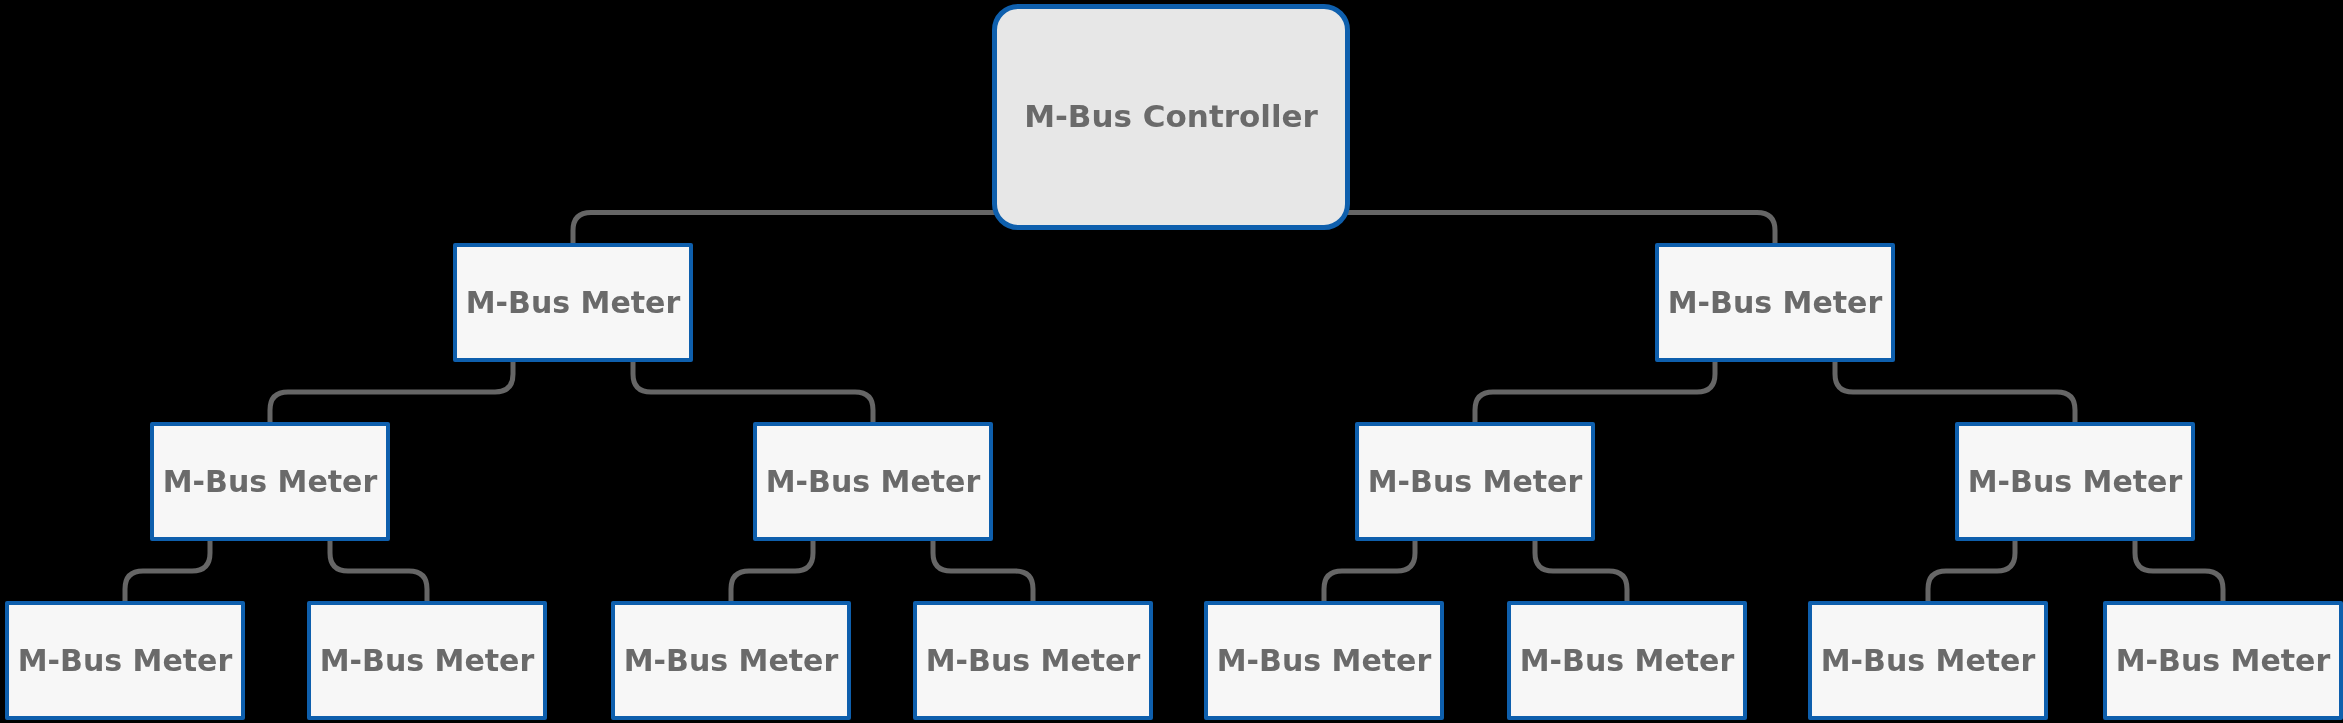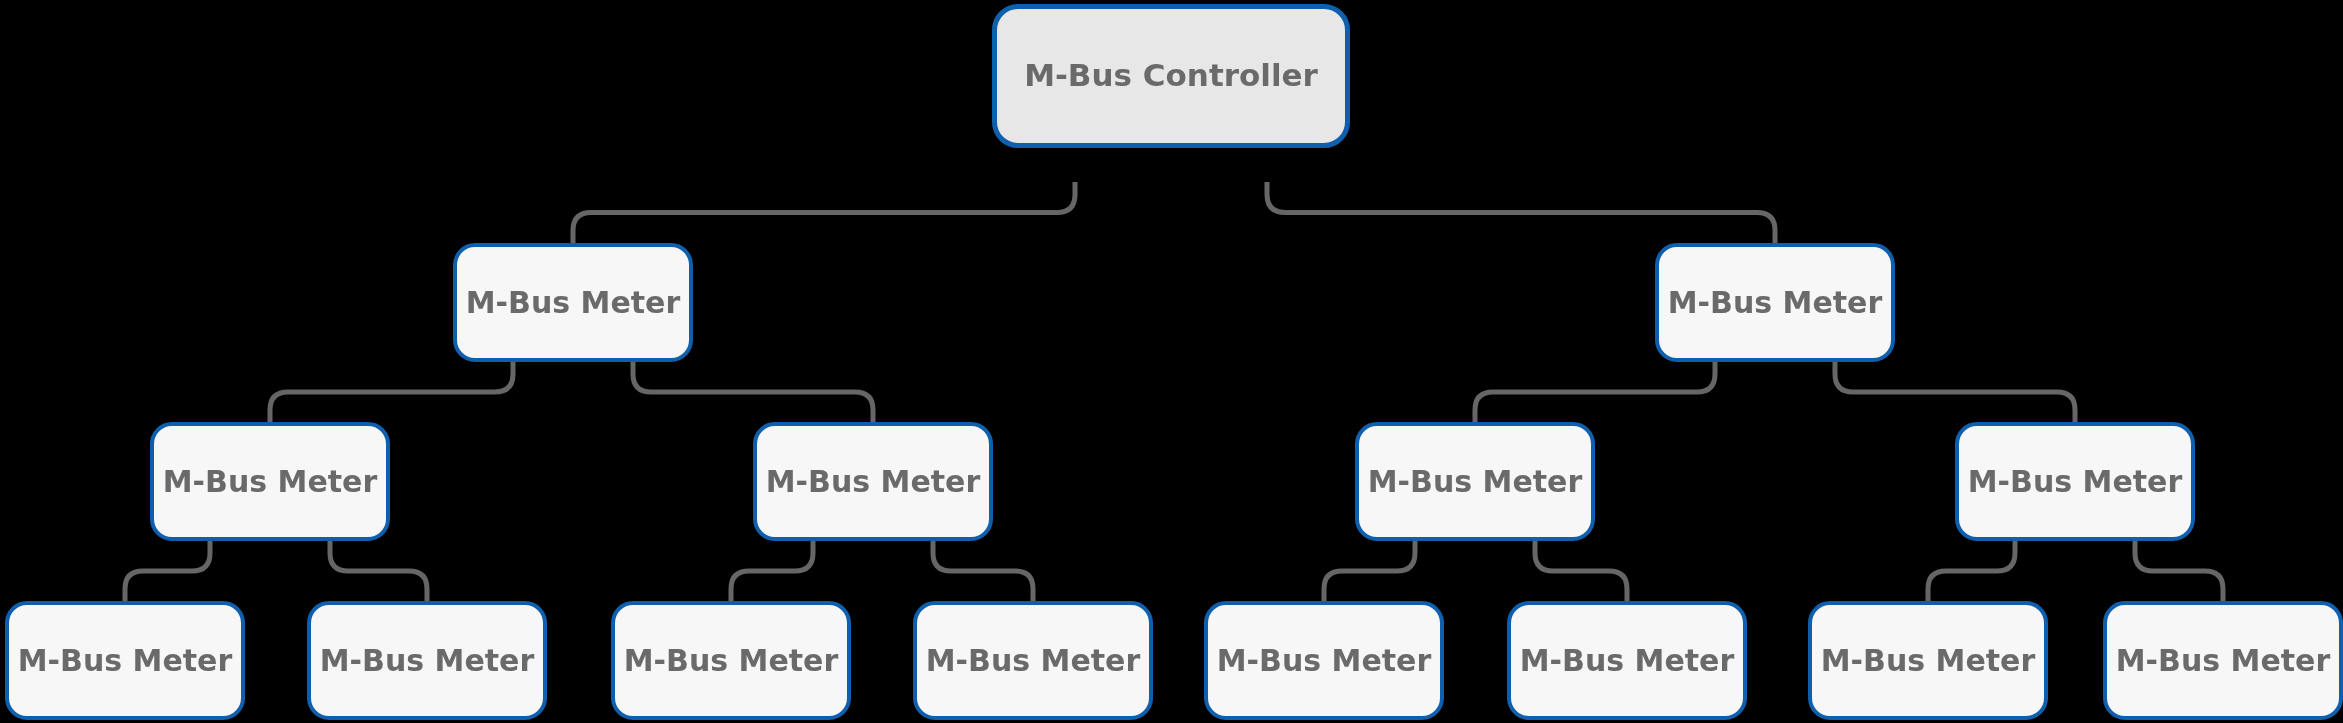--- a/index.html
+++ b/index.html
@@ -40,21 +40,21 @@
   }
   .node.controller {
     background: var(--controller-fill, #e7e7e7);
     border: 5px solid var(--border-color, #0e5fad);
     border-radius: 26px;
     font-size: 31px;
   }
   .node.meter {
     background: var(--meter-fill, #f7f7f7);
     border: 4px solid var(--border-color, #0e5fad);
-    border-radius: 22px;
+    border-radius: 2px;
     font-size: 30px;
   }
   .node .node-label {
     color: var(--text-color, #6a6a6a);
     font-weight: 700;
     white-space: nowrap;
     line-height: 1.2;
   }
 </style>
 </head>
@@ -71,21 +71,21 @@
       <path d="M 210 541 L 210 553 Q 210 571 192 571 L 143 571 Q 125 571 125 589 L 125 601" fill="none" stroke="#666666" stroke-width="5"></path>
       <path d="M 330 541 L 330 553 Q 330 571 348 571 L 409 571 Q 427 571 427 589 L 427 601" fill="none" stroke="#666666" stroke-width="5"></path>
       <path d="M 813 541 L 813 553 Q 813 571 795 571 L 749 571 Q 731 571 731 589 L 731 601" fill="none" stroke="#666666" stroke-width="5"></path>
       <path d="M 933 541 L 933 553 Q 933 571 951 571 L 1015 571 Q 1033 571 1033 589 L 1033 601" fill="none" stroke="#666666" stroke-width="5"></path>
       <path d="M 1415 541 L 1415 553 Q 1415 571 1397 571 L 1342 571 Q 1324 571 1324 589 L 1324 601" fill="none" stroke="#666666" stroke-width="5"></path>
       <path d="M 1535 541 L 1535 553 Q 1535 571 1553 571 L 1609 571 Q 1627 571 1627 589 L 1627 601" fill="none" stroke="#666666" stroke-width="5"></path>
       <path d="M 2015 541 L 2015 553 Q 2015 571 1997 571 L 1946 571 Q 1928 571 1928 589 L 1928 601" fill="none" stroke="#666666" stroke-width="5"></path>
       <path d="M 2135 541 L 2135 553 Q 2135 571 2153 571 L 2205 571 Q 2223 571 2223 589 L 2223 601" fill="none" stroke="#666666" stroke-width="5"></path>
     </svg>
   <div id="node-layer">
-      <div class="node controller" style="left: 992px; top: 4px; width: 358px; height: 144px;">
+      <div class="node controller" style="left: 992px; top: 4px; width: 358px; height: 226px;">
         <span class="node-label">M-Bus Controller</span>
       </div>
       <div class="node meter" style="left: 453px; top: 243px; width: 240px; height: 119px;">
         <span class="node-label">M-Bus Meter</span>
       </div>
       <div class="node meter" style="left: 1655px; top: 243px; width: 240px; height: 119px;">
         <span class="node-label">M-Bus Meter</span>
       </div>
       <div class="node meter" style="left: 150px; top: 422px; width: 240px; height: 119px;">
         <span class="node-label">M-Bus Meter</span>

